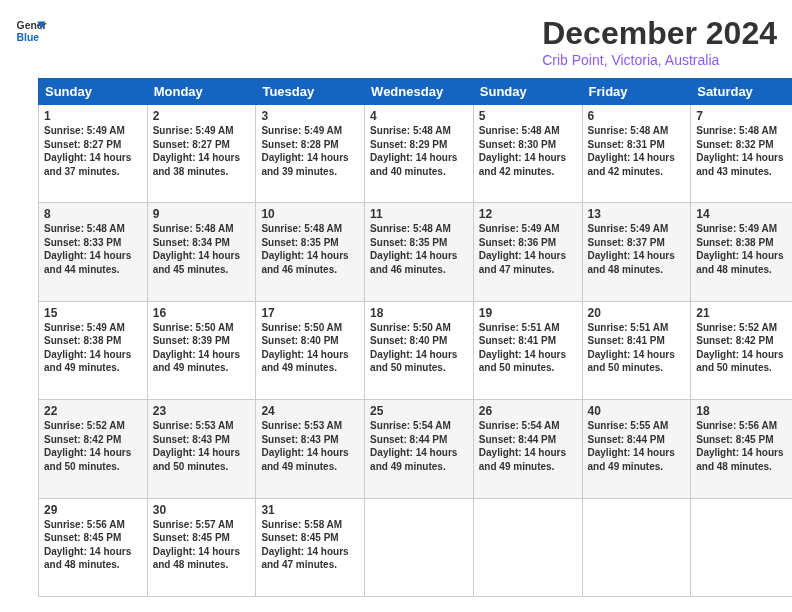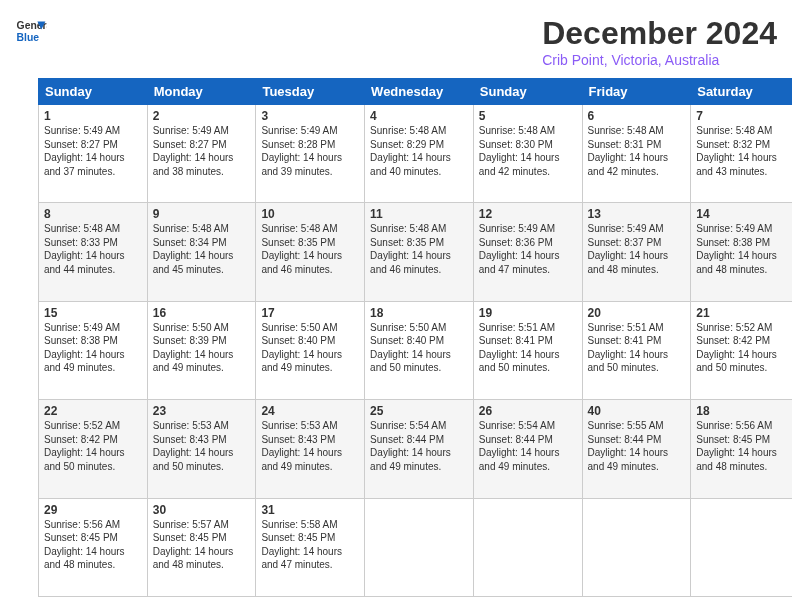--- a/index.html
+++ b/index.html
@@ -72,20 +72,21 @@
       background: #f5f5f5;
     }
     .day-num {
       font-size: 12px;
       font-weight: bold;
       display: block;
       margin-bottom: 1px;
     }
     .cell-text {
       line-height: 1.35;
+      font-weight: bold;
     }
     .empty-cell {
       background: #fff !important;
     }
   </style>
 </head>
 <body>
 
 <div class="page">
   <div class="header">

